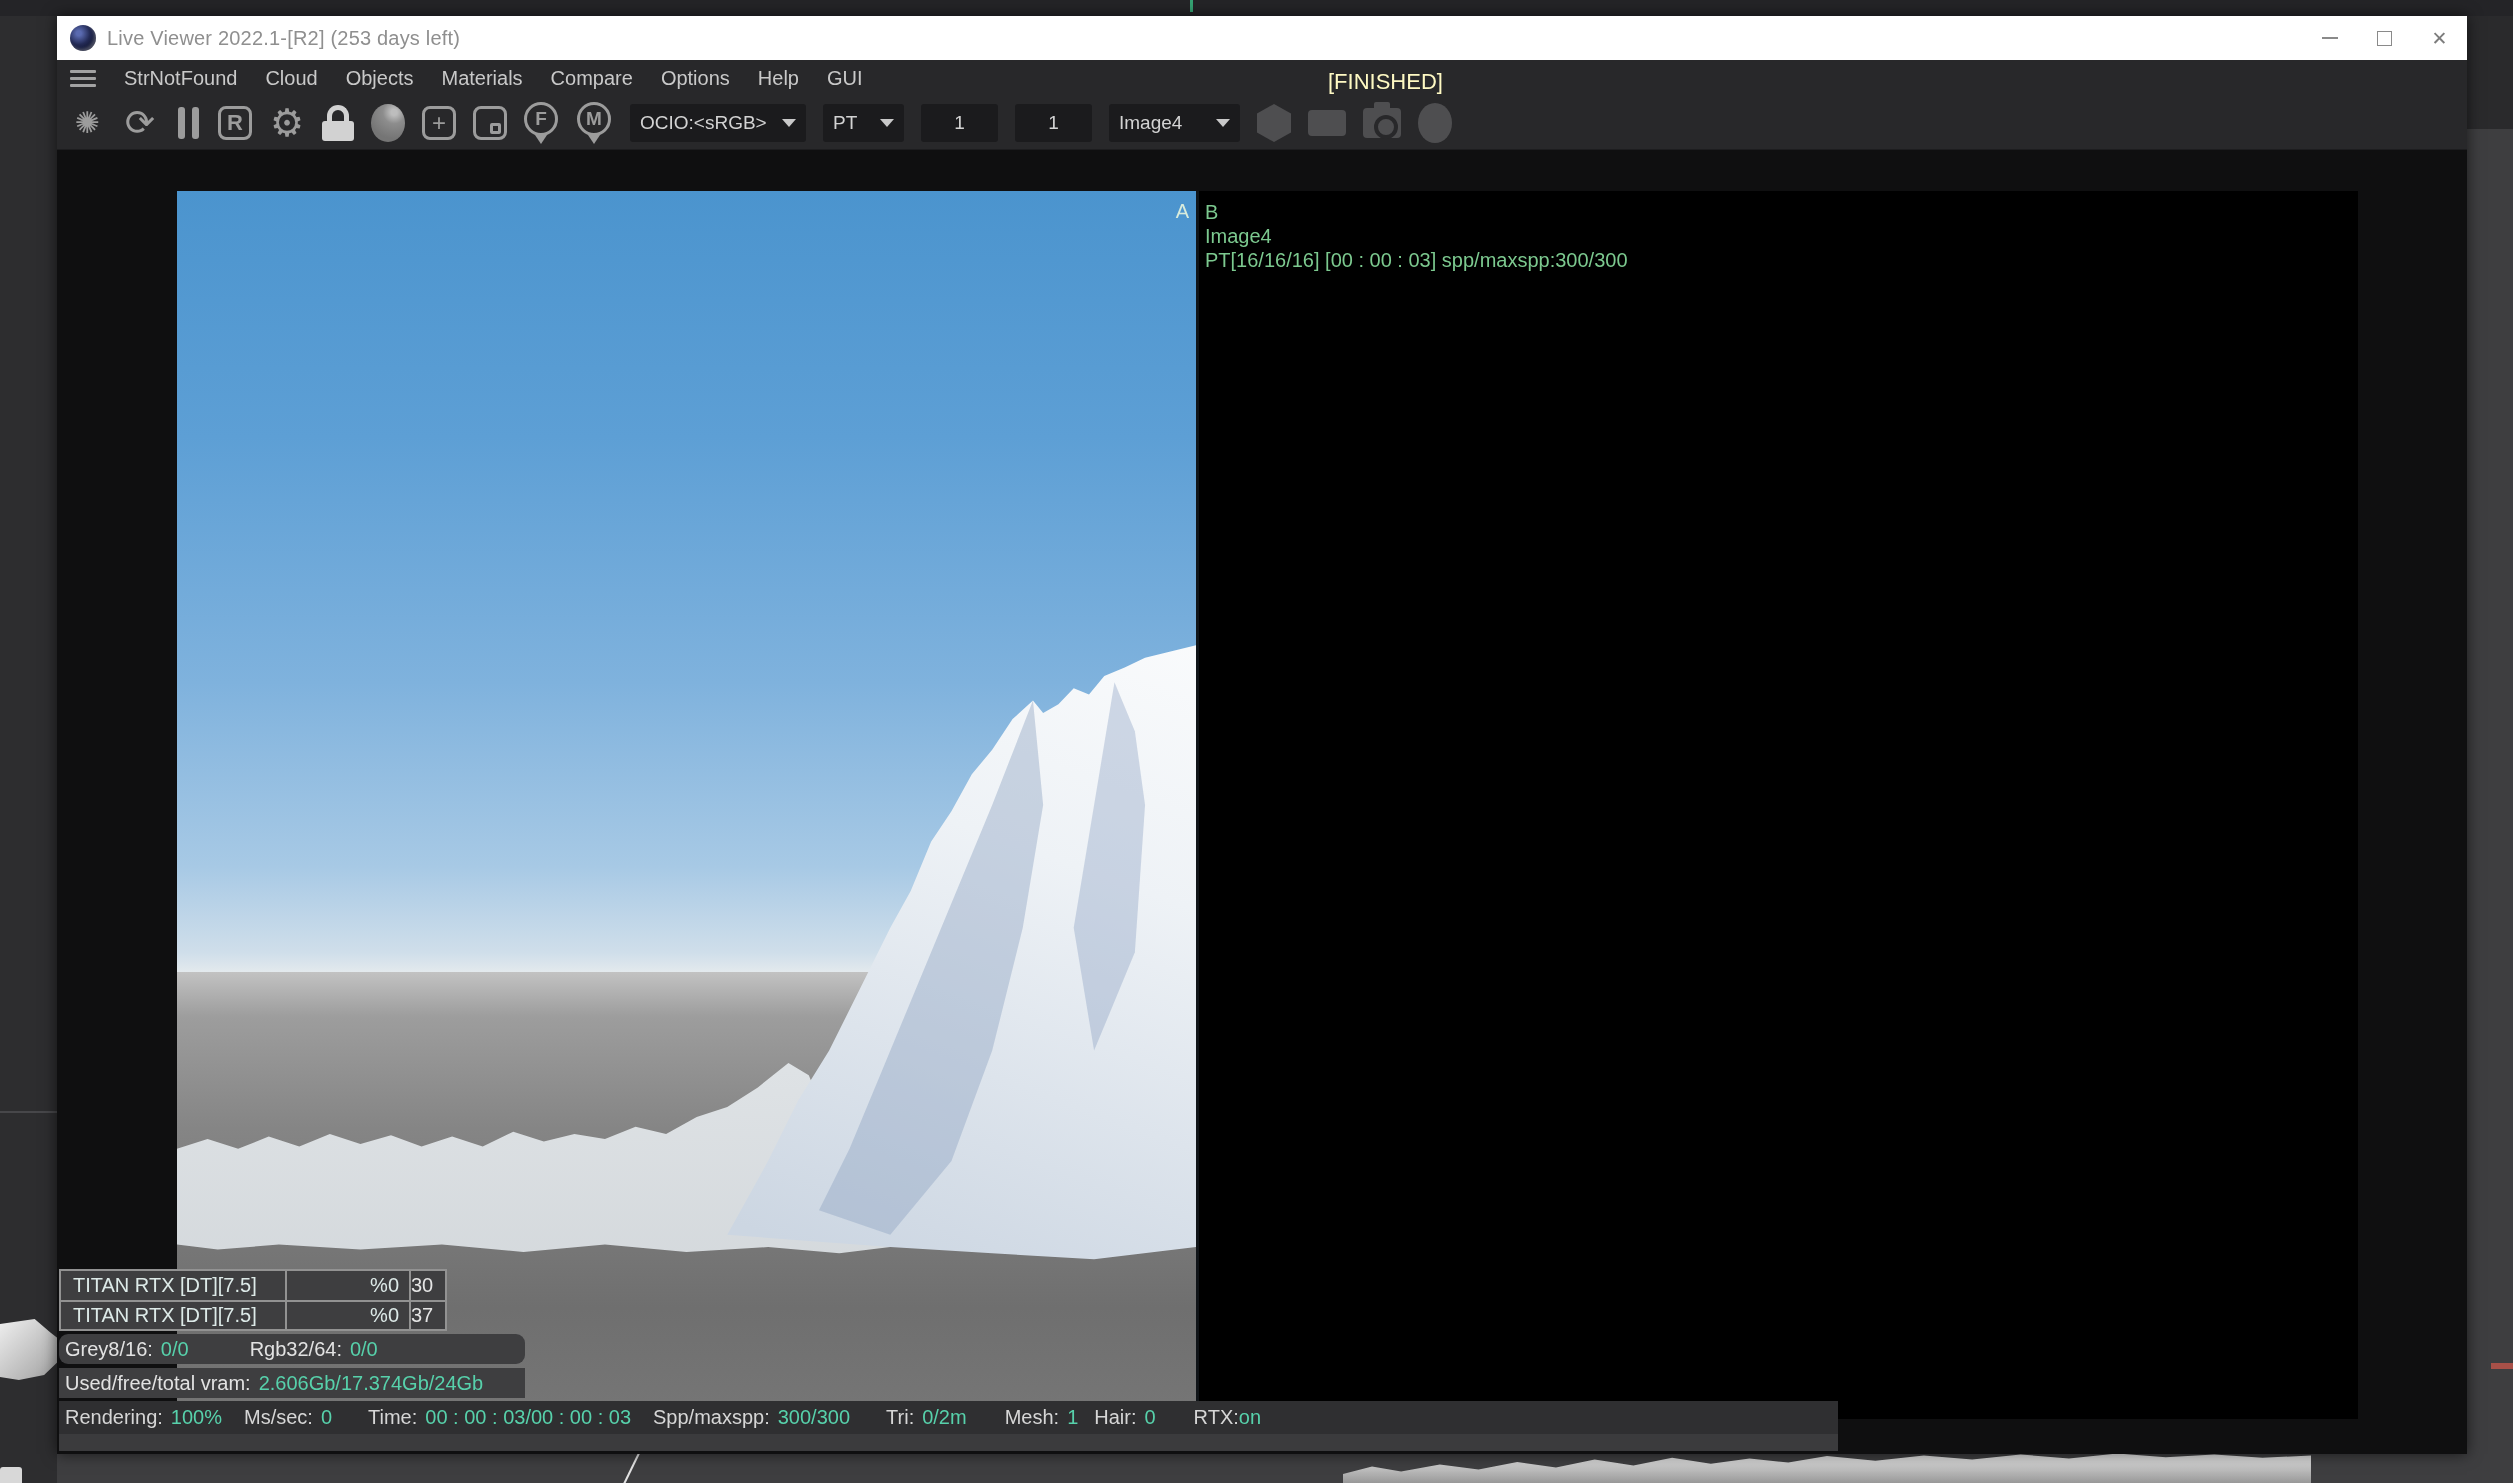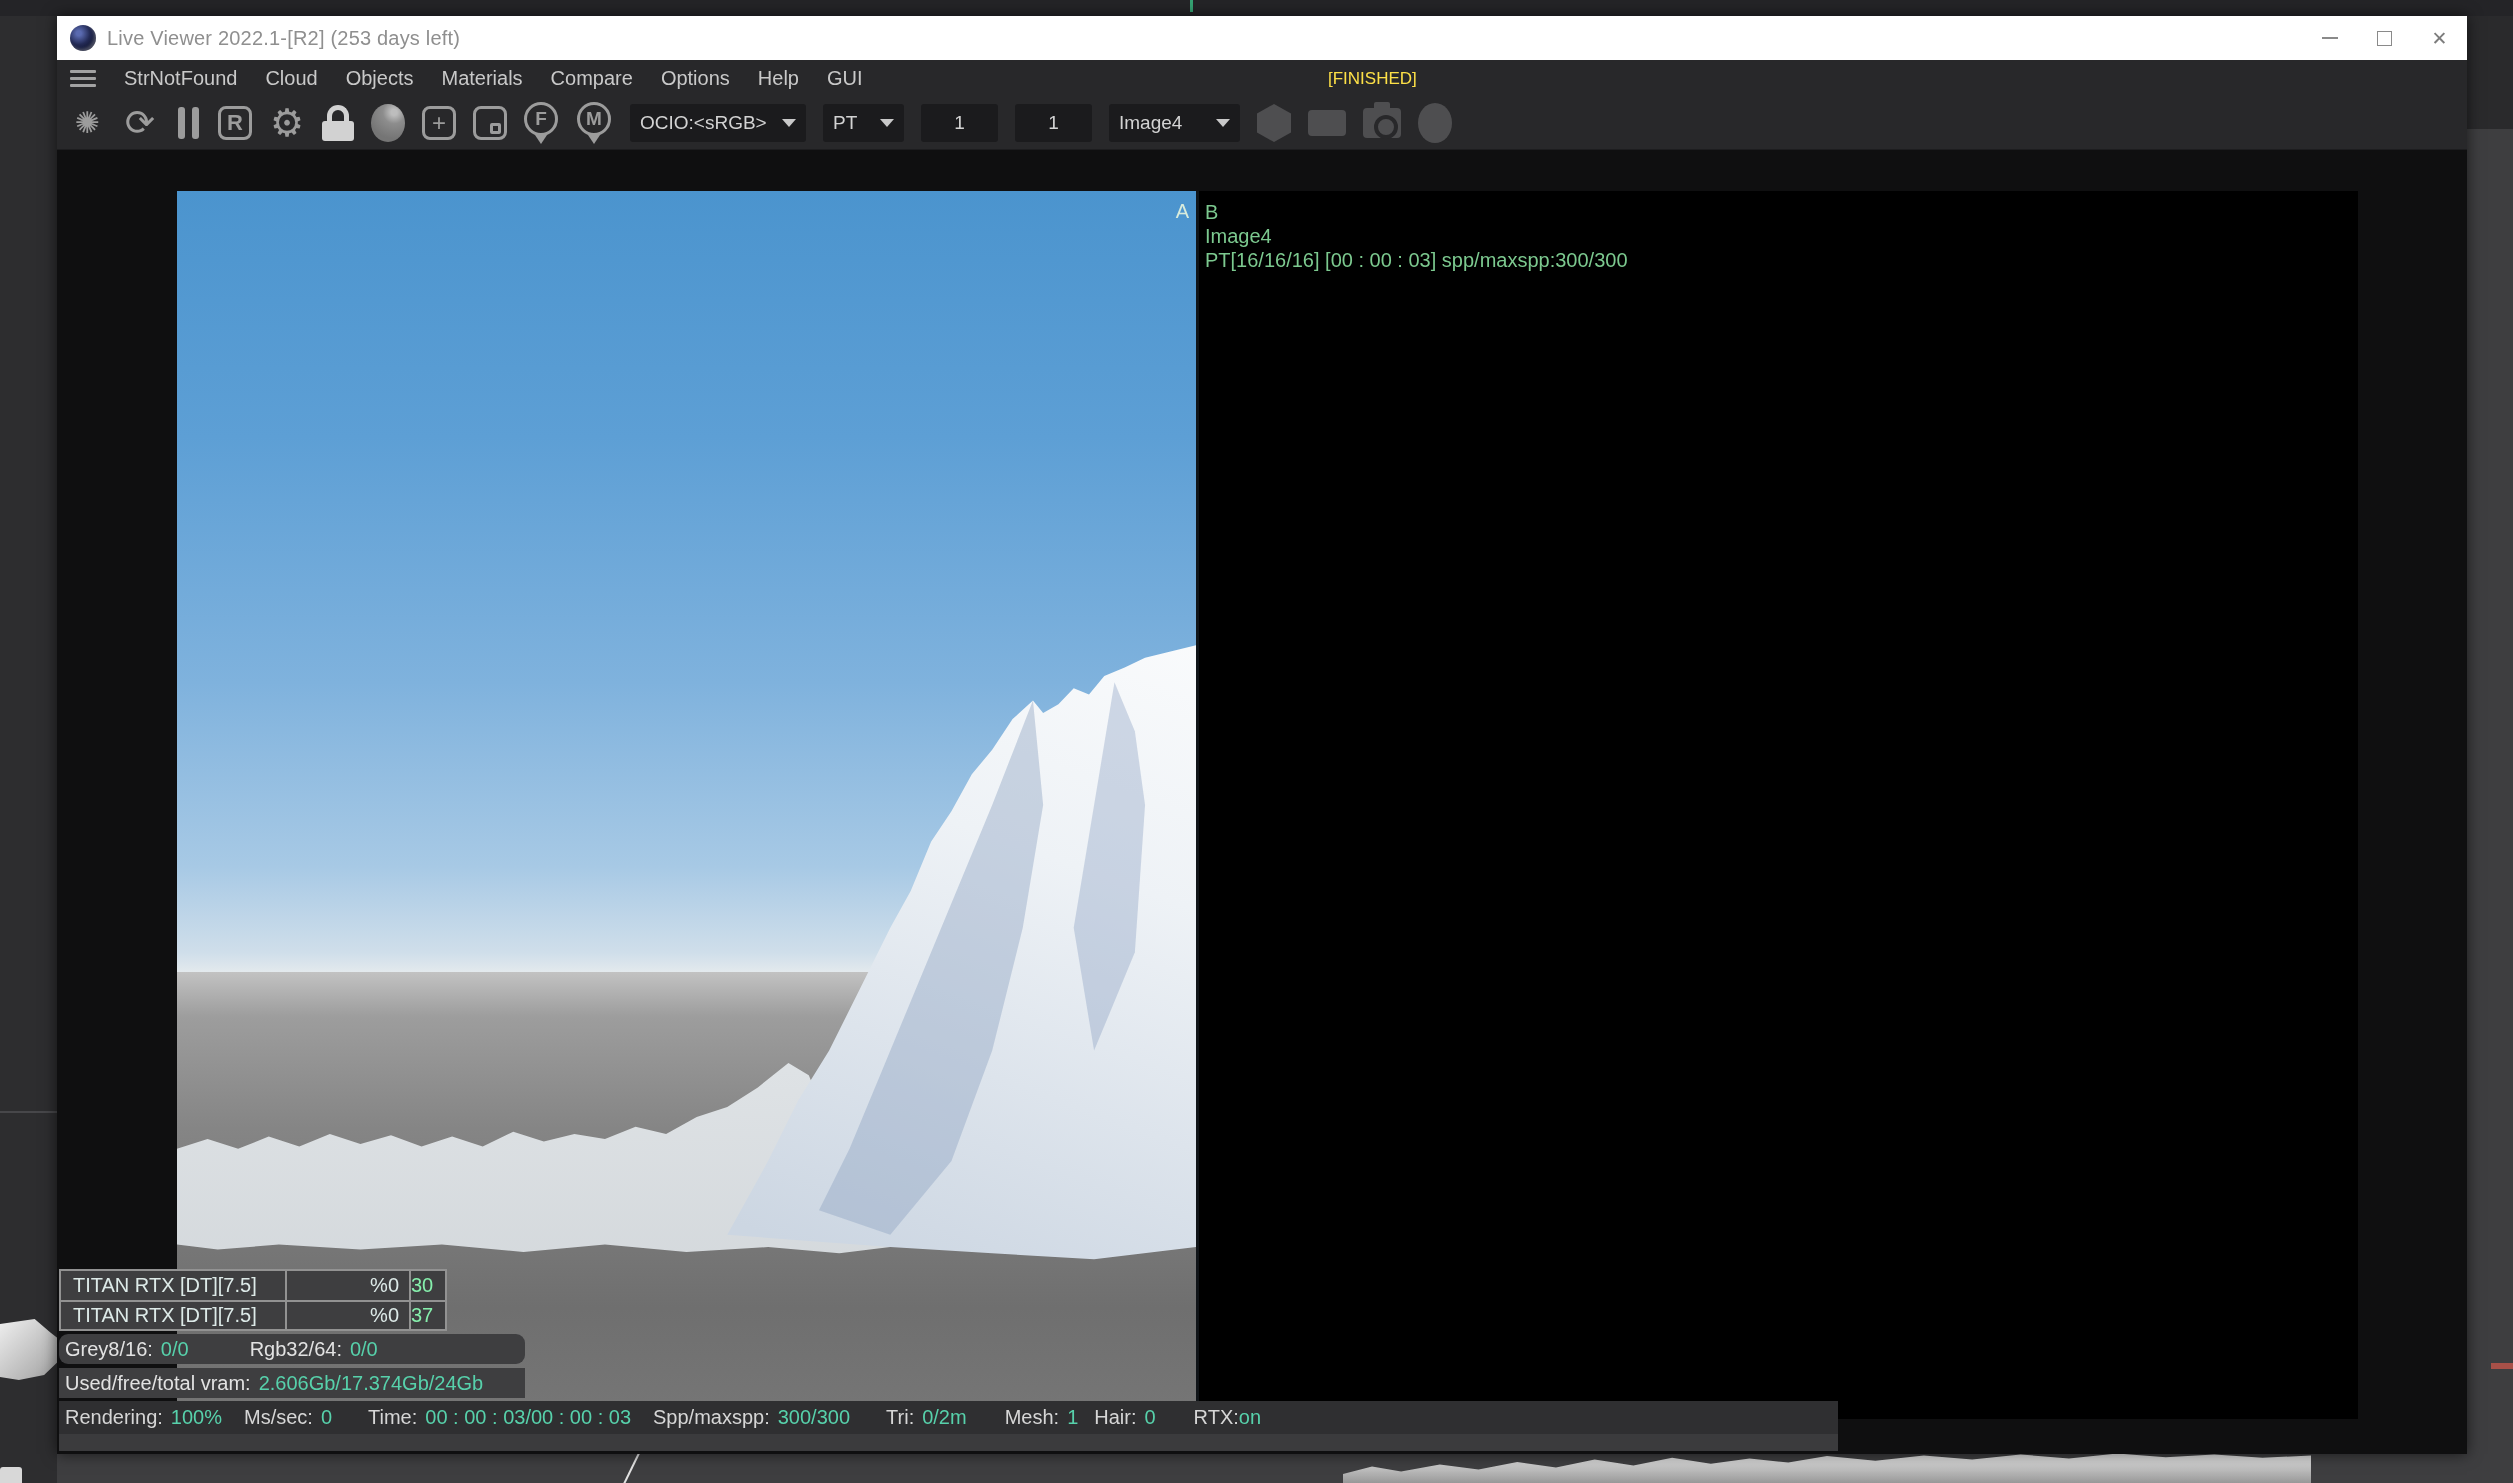--- a/index.html
+++ b/index.html
@@ -40,21 +40,21 @@
     color:#7d7d7d; font-size:19px; cursor:default; }
   .win-btn.max span { display:block; width:15px; height:15px; border:1.5px solid #8a8a8a; }
   .win-btn.min span { display:block; width:16px; height:2px; background:#8a8a8a; }
 
   
   .menubar { left:0; top:44px; width:100%; height:38px; background:#28282a;
     display:flex; align-items:center; border-bottom:1px solid #1d1d1f; }
   .hamburger { width:26px; margin:0 14px 0 13px; display:flex; flex-direction:column; gap:4px; }
   .hamburger i { display:block; height:3px; background:#a2a2a2; border-radius:1px; }
   .menu-item { font-size:20px; color:#c9c9c9; padding:0 14px; }
-  .finished { position:absolute; left:1271px; top:9px; font-size:17px; color:#fde047; }
+  .finished { position:absolute; left:1271px; top:9px; font-size:22px; color:#fef9c3; }
 
   
   .toolbar { left:0; top:81px; width:100%; height:53px; background:#28282a;
     display:flex; align-items:center; gap:17px; padding-left:12px;
     border-bottom:1px solid #1d1d1f; }
   .tb-icon { font-size:30px; color:#9c9c9c; line-height:1; width:36px; text-align:center; }
   .pause-icon { display:flex; gap:7px; width:26px; justify-content:center; }
   .pause-icon i { width:7px; height:32px; background:#9c9c9c; border-radius:3px; }
   .rbox { width:34px; height:34px; border:3px solid #9c9c9c; border-radius:8px;
     display:flex; align-items:center; justify-content:center; font-size:22px; color:#9c9c9c; font-weight:bold; }
@@ -116,21 +116,21 @@
 
   
   .gpu-table { position:absolute; left:2px; top:1118px; width:388px;
     border:2px solid #929292; background:#3e3e40; }
   .gpu-row { display:flex; height:29px; align-items:center; }
   .gpu-row + .gpu-row { border-top:2px solid #929292; }
   .gpu-name { width:226px; padding-left:12px; font-size:20px; color:#ddeae8;
     border-right:2px solid #929292; height:100%; display:flex; align-items:center; }
   .gpu-load { width:124px; text-align:right; padding-right:10px; font-size:20px; color:#ddeae8;
     border-right:2px solid #929292; height:100%; display:flex; align-items:center; justify-content:flex-end; }
-  .gpu-temp { flex:1; padding-left:0; font-size:20px; color:#86efac; }
+  .gpu-temp { flex:1; padding-left:0; font-size:20px; color:#e5e5e5; }
 
   .mem-row { position:absolute; left:2px; width:466px; height:30px; background:#3e3e40;
     display:flex; align-items:center; font-size:20px; color:#e2e2e2; overflow:hidden; white-space:nowrap; }
   .mem-grey { top:1183px;border-radius:9px; }
   .mem-used { top:1217px; }
   .teal { color:#57d1ab; }
   .mem-row .lbl { margin-left:6px; }
   .mem-row .v1 { margin-left:8px; }
   .mem-grey .lbl2 { margin-left:61px; }
 

